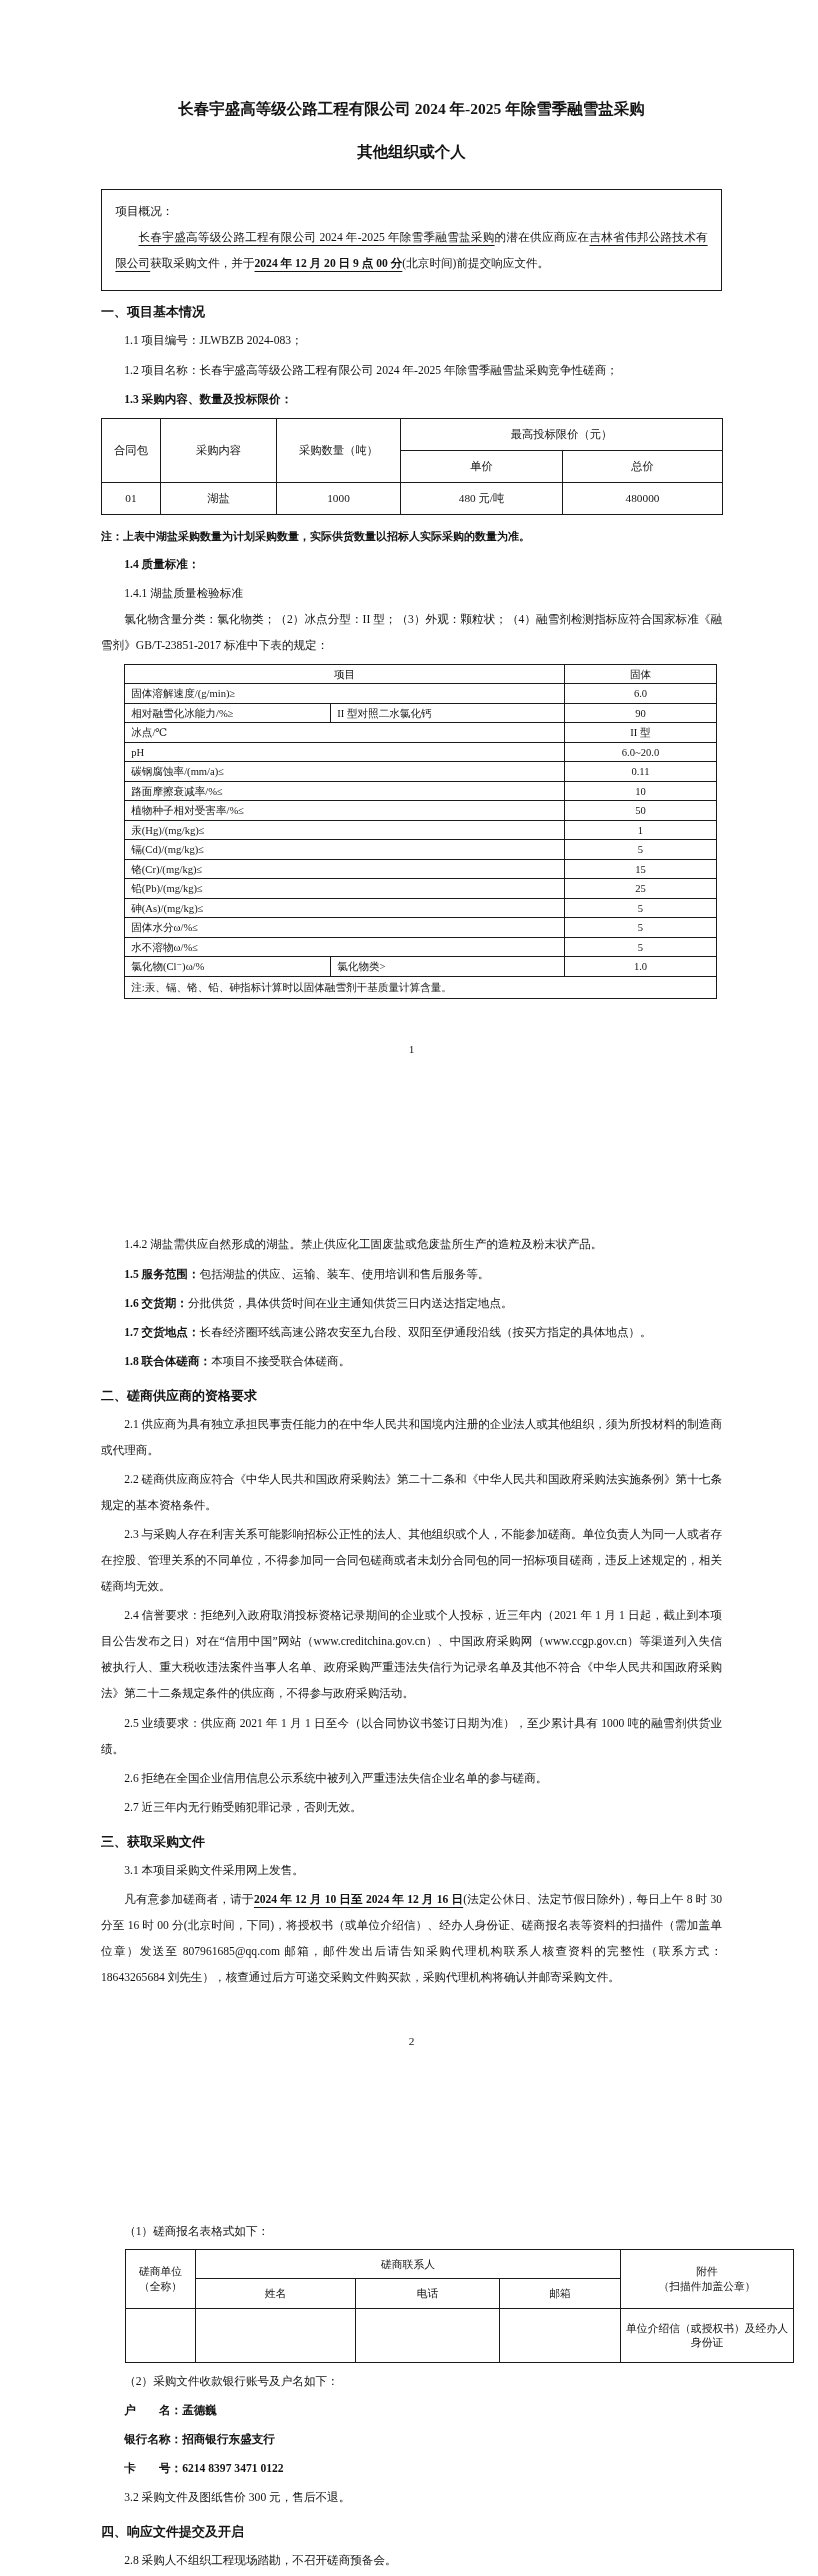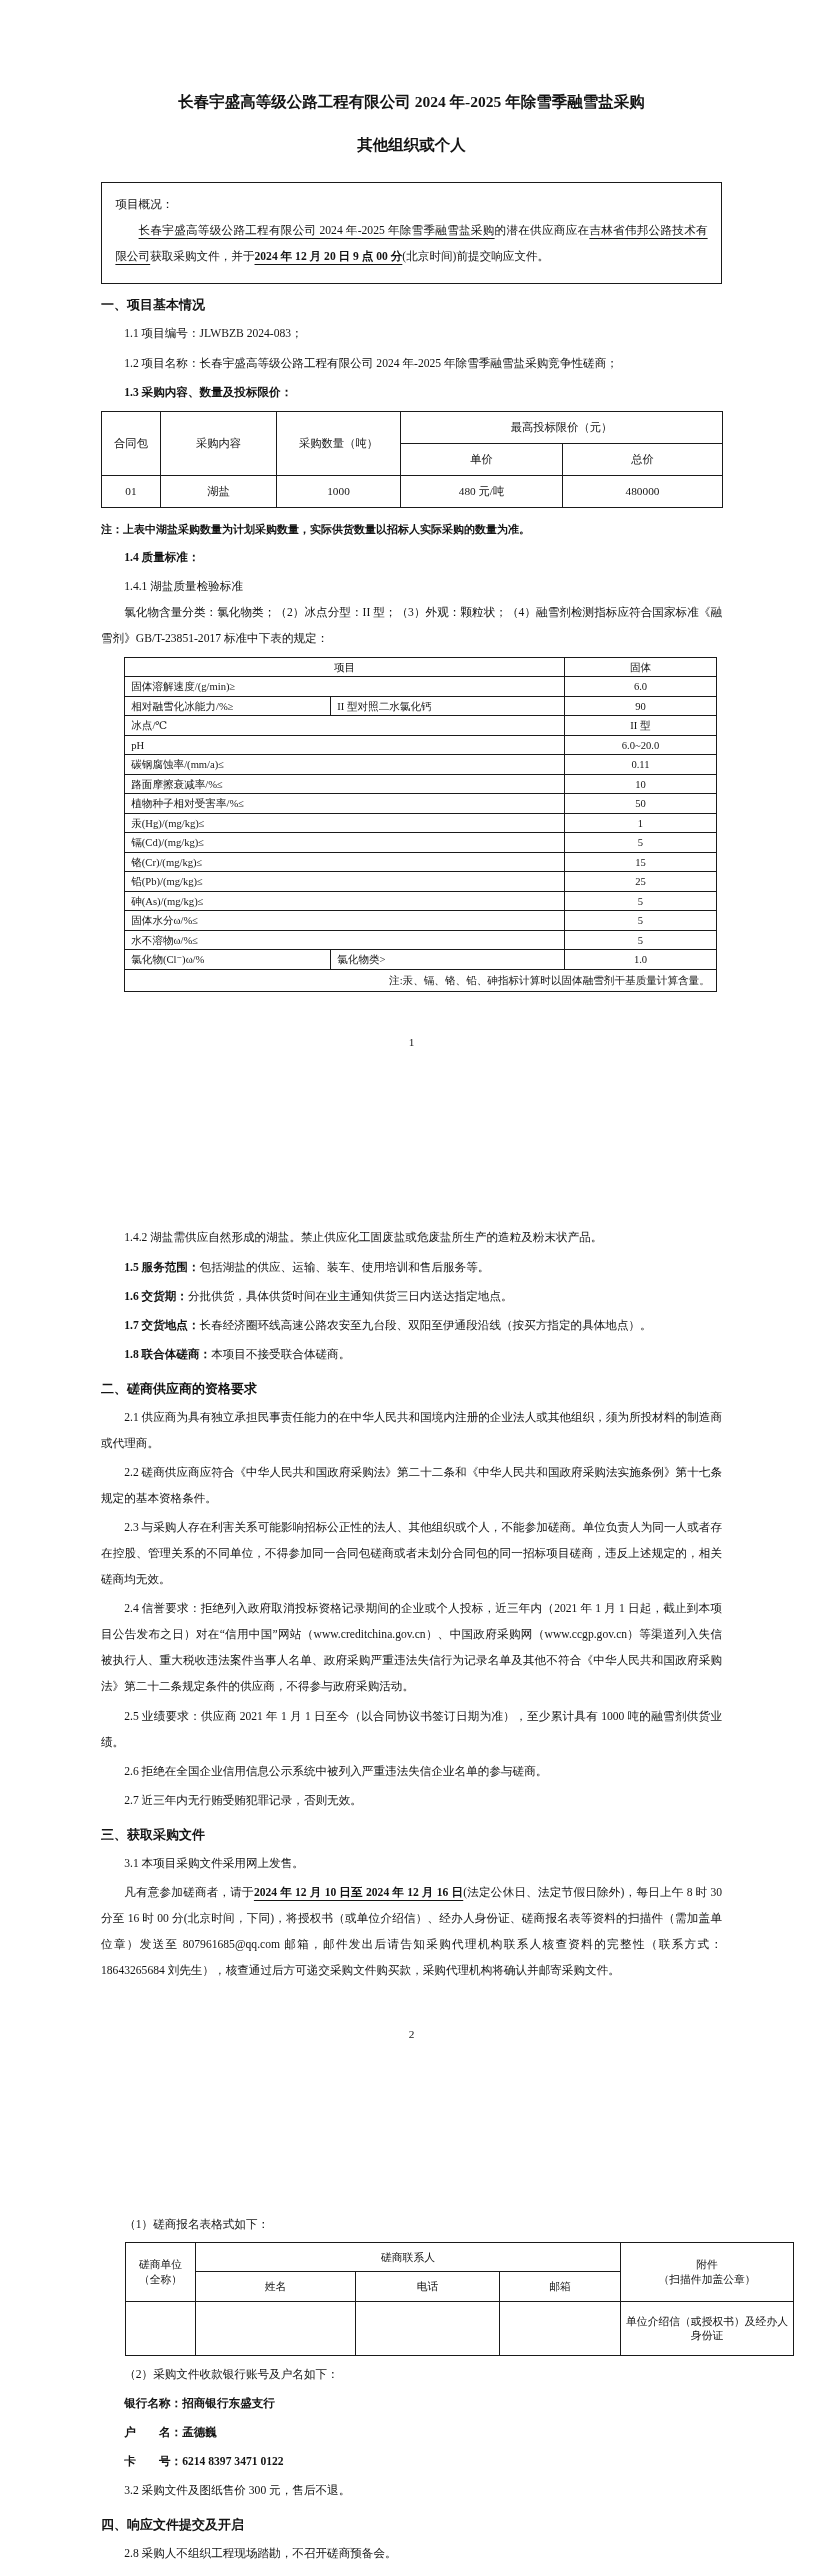--- a/index.html
+++ b/index.html
@@ -1,37 +1,37 @@
 <!DOCTYPE html>
 <html style="font-size:8.2px"><head>
 <meta charset="utf-8">
 <style>
   html,body{margin:0;padding:0;background:#ffffff;}
   .page{position:relative;width:818px;height:3470px;background:#fff;overflow:hidden;
         font-family:"Liberation Serif","DejaVu Serif",serif;color:#141414;}
-  .doc{position:absolute;left:101px;top:9px;width:621px;}
+  .doc{position:absolute;left:101px;top:16px;width:621px;}
   p{margin:0;line-height:26px;text-align:justify;font-size:11.6px;}
   .sp6{margin-top:3.1px}
   .ind{text-indent:2em;}
   .b{font-weight:bold;}
   .u{text-decoration:underline;text-underline-offset:3.6px;text-decoration-thickness:1px;}
   .bu{font-weight:bold;text-decoration:underline;text-underline-offset:3.6px;text-decoration-thickness:1px;}
   .t1{font-size:15.5px;font-weight:bold;text-align:center;padding-top:81px;line-height:24px;}
   .t2{font-size:15.5px;font-weight:bold;text-align:center;margin-top:18.5px;line-height:24px;}
   .obox{border:1.5px solid #1a1a1a;margin-top:25px;padding:9.3px 13.4px 13.4px 13.4px;}
   .h1{font-weight:bold;font-size:13px;line-height:26px;margin:8.2px 0 2.1px 0;}
   table{border-collapse:collapse;table-layout:fixed;}
   td,th{border:1.3px solid #1a1a1a;text-align:center;vertical-align:middle;
         font-weight:normal;font-size:11.3px;padding:2.1px 4.1px;line-height:15.5px;}
   .ptab{width:621px;margin-top:5.2px;}
   .ptab td,.ptab th{height:27px;}
   .qt{width:592px;margin:5.2px 0 0 23px;}
   .qt td,.qt th{font-size:10.6px;height:15.5px;padding:1.5px 6.2px;line-height:13.4px;}
   .qt .nm{text-align:left;}
-  .qt .note{text-align:right;height:18.5px;margin-left:8px;}
+  .qt .note{text-align:left;height:18.5px;margin-left:8px;}
   .st{width:667px;margin:4.1px 0 0 24px;}
   .st td,.st th{font-size:10.8px;line-height:14.4px;}
   .st .hd{height:24px;}
   .st .bodyrow td{height:49px;}
   .pgnum{text-align:center;font-size:11.3px;line-height:26px;}
   .gap1{margin-top:170px;}
   .gap2{margin-top:37px;}
   .gap3{margin-top:165px;}
 </style>
 </head>
@@ -220,22 +220,22 @@
         <td></td>
         <td></td>
         <td></td>
         <td></td>
         <td>单位介绍信（或授权书）及经办人身份证</td>
       </tr>
     </tbody>
       </table>
 
     <p class="ind" style="margin-top:6px">（2）采购文件收款银行账号及户名如下：</p>
+    <p class="ind sp6 b">户　　名：孟德巍</p>
     <p class="ind sp6 b">银行名称：招商银行东盛支行</p>
-    <p class="ind sp6 b">户　　名：孟德巍</p>
     <p class="ind sp6 b">卡　　号：6214  8397  3471  0122</p>
     <p class="ind sp6">3.2 采购文件及图纸售价 300 元，售后不退。</p>
 
     <div class="h1">四、响应文件提交及开启</div>
     <p class="ind sp6">2.8 采购人不组织工程现场踏勘，不召开磋商预备会。</p>
 
   </div>
 
 </div>
 

